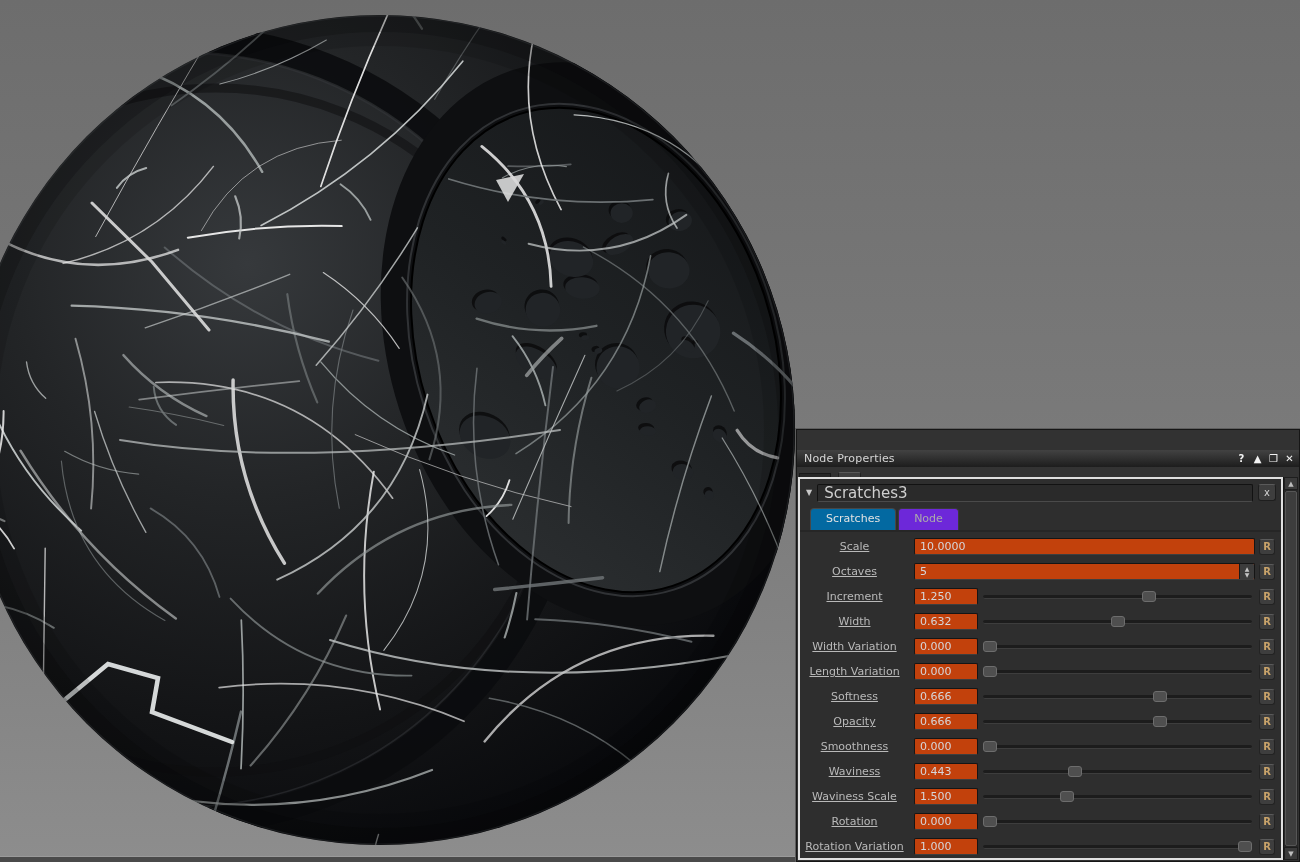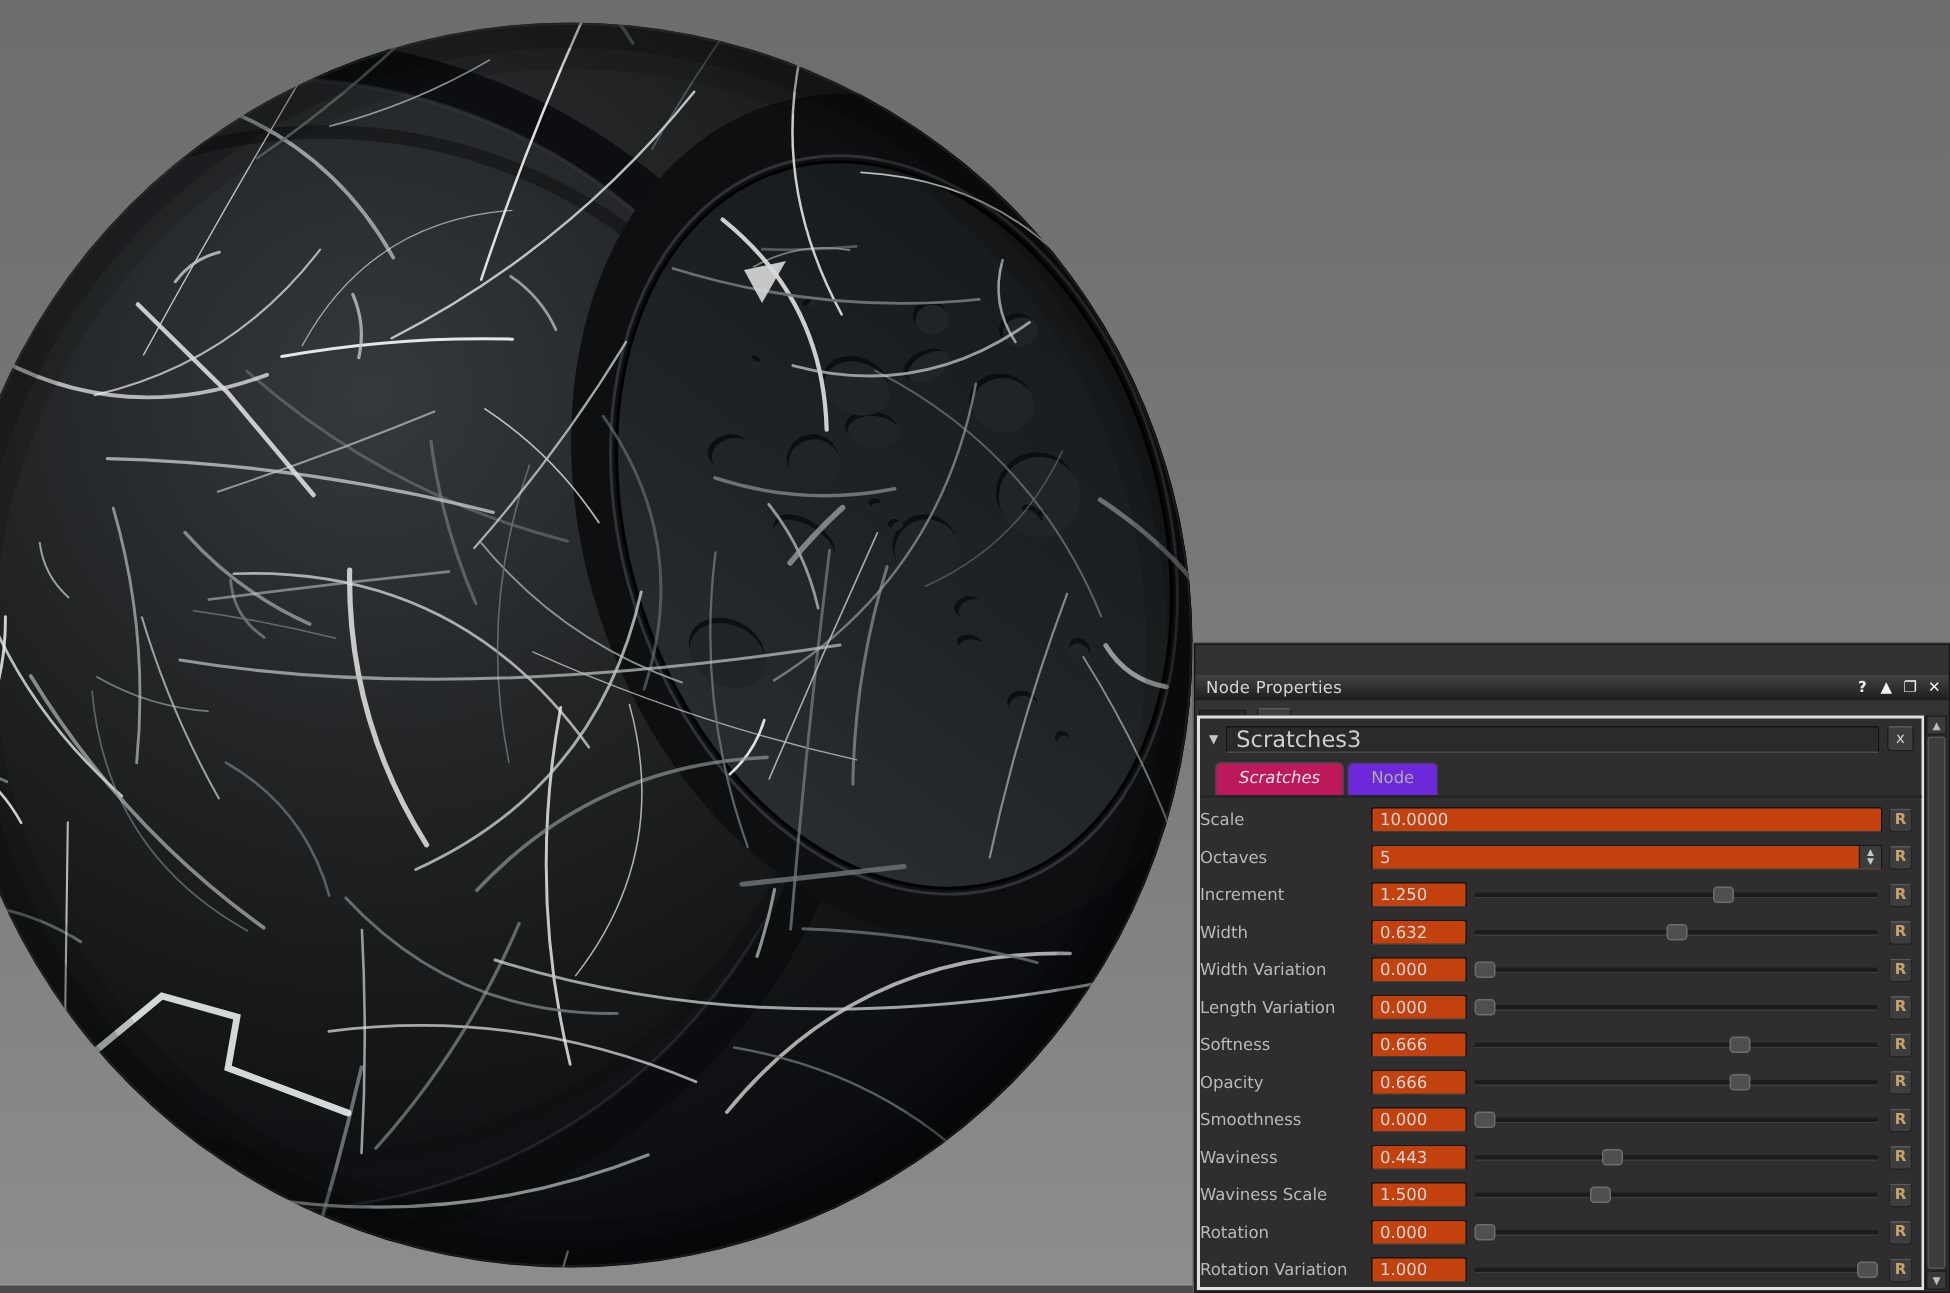--- a/index.html
+++ b/index.html
@@ -30,26 +30,26 @@
   .groupbox{position:absolute;left:1px;top:47px;width:485px;height:383px;box-sizing:border-box;
     border:2px solid #e0e0e0;background:#2e2e2e;}
   .nodeheader{height:23px;display:flex;align-items:center;padding-top:2px;}
   .disc{color:#c8c8c8;font-size:8px;margin:0 5px 0 6px;}
   .namefield{flex:1;height:16px;background:#2a2a2a;border:1px solid #121212;border-bottom-color:#4a4a4a;
     border-radius:2px;color:#cfcfcf;font-size:15px;line-height:16px;padding:0 6px;}
   .xbtn{width:18px;height:17px;margin:0 5px;background:#3e3e3e;border:1px solid #1e1e1e;border-top-color:#5a5a5a;
     border-radius:3px;color:#d2d2d2;font-size:10px;line-height:14px;padding:0;}
   .tabs{display:flex;gap:2px;padding-left:10px;margin-top:4px;height:22px;border-bottom:2px solid #262626;}
   .tab{padding:0 15px;line-height:20px;font-size:11px;border-radius:4px 4px 0 0;border:1px solid #474747;border-bottom:none;}
-  .tab.active{background:#be185d;color:#e2e2e2;font-style:italic;}
+  .tab.active{background:#0369a1;color:#e2e2e2;}
   .tab:not(.active){background:#6d28d9;color:#ababab;border-color:#3a3a3a;}
 
   .rows{margin-top:2px;}
   .row{height:25px;display:grid;grid-template-columns:111px 64px 1fr 22px;column-gap:3px;align-items:center;}
-  .rlabel{font-size:11px;color:#b9b9b9;text-align:left;padding-right:2px;white-space:nowrap;overflow:hidden;}
+  .rlabel{font-size:11px;color:#b9b9b9;text-align:center;padding-right:2px;white-space:nowrap;overflow:hidden;text-decoration:underline;}
   .rfield{grid-column:2;height:17px;background:#c2410c;border:1px solid #151515;border-bottom-color:#3e3e3e;
     border-radius:2px;display:flex;align-items:center;position:relative;box-sizing:border-box;}
   .rfield .rval{color:#d6d6da;font-size:11px;padding-left:5px;}
   .rfield.wide{grid-column:2 / 4;margin-right:1px;}
   .spin{position:absolute;right:0;top:0;bottom:0;width:14px;background:#3c3c3c;border-left:1px solid #191919;
     display:flex;flex-direction:column;align-items:center;justify-content:center;color:#c6c6c6;border-radius:0 1px 1px 0;}
   .spin span{font-size:6px;line-height:6px;}
   .rslider{grid-column:3;position:relative;height:17px;margin:0 4px 0 2px;}
   .rslider .track{position:absolute;left:0;right:0;top:7px;height:3px;background:#1c1c1c;
     border-bottom:1px solid #3d3d3d;border-radius:2px;}

